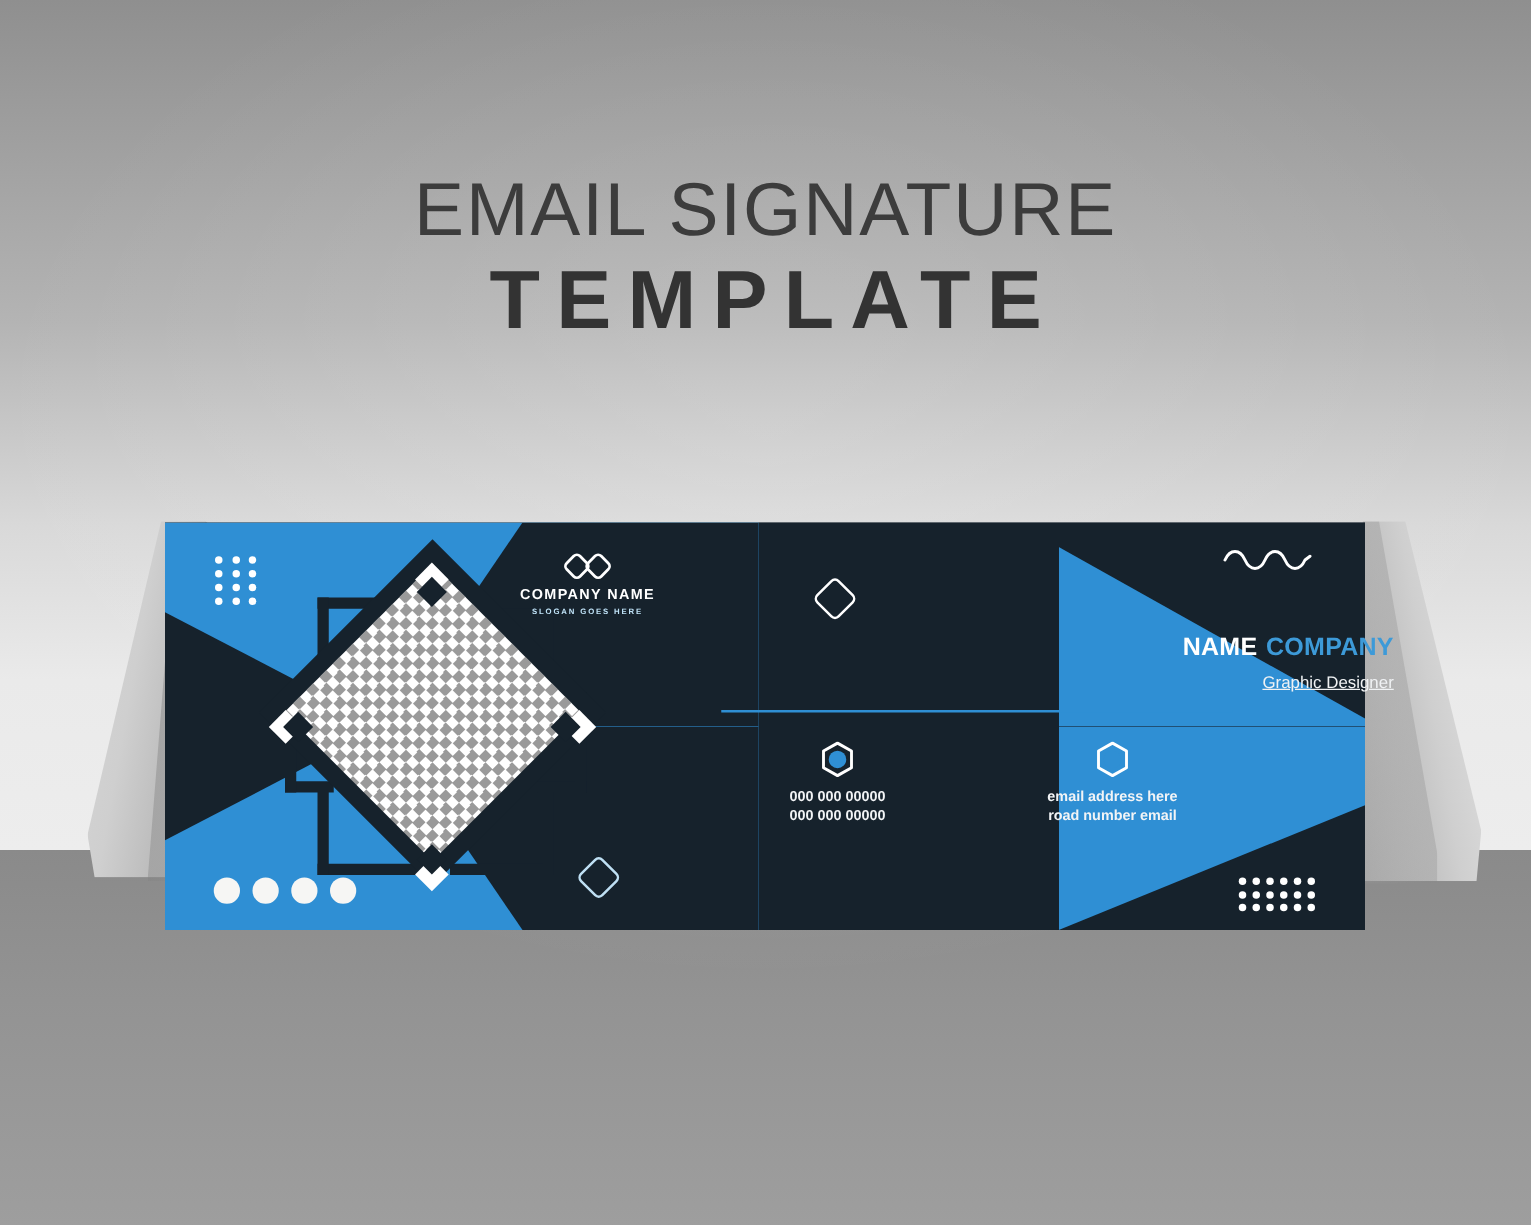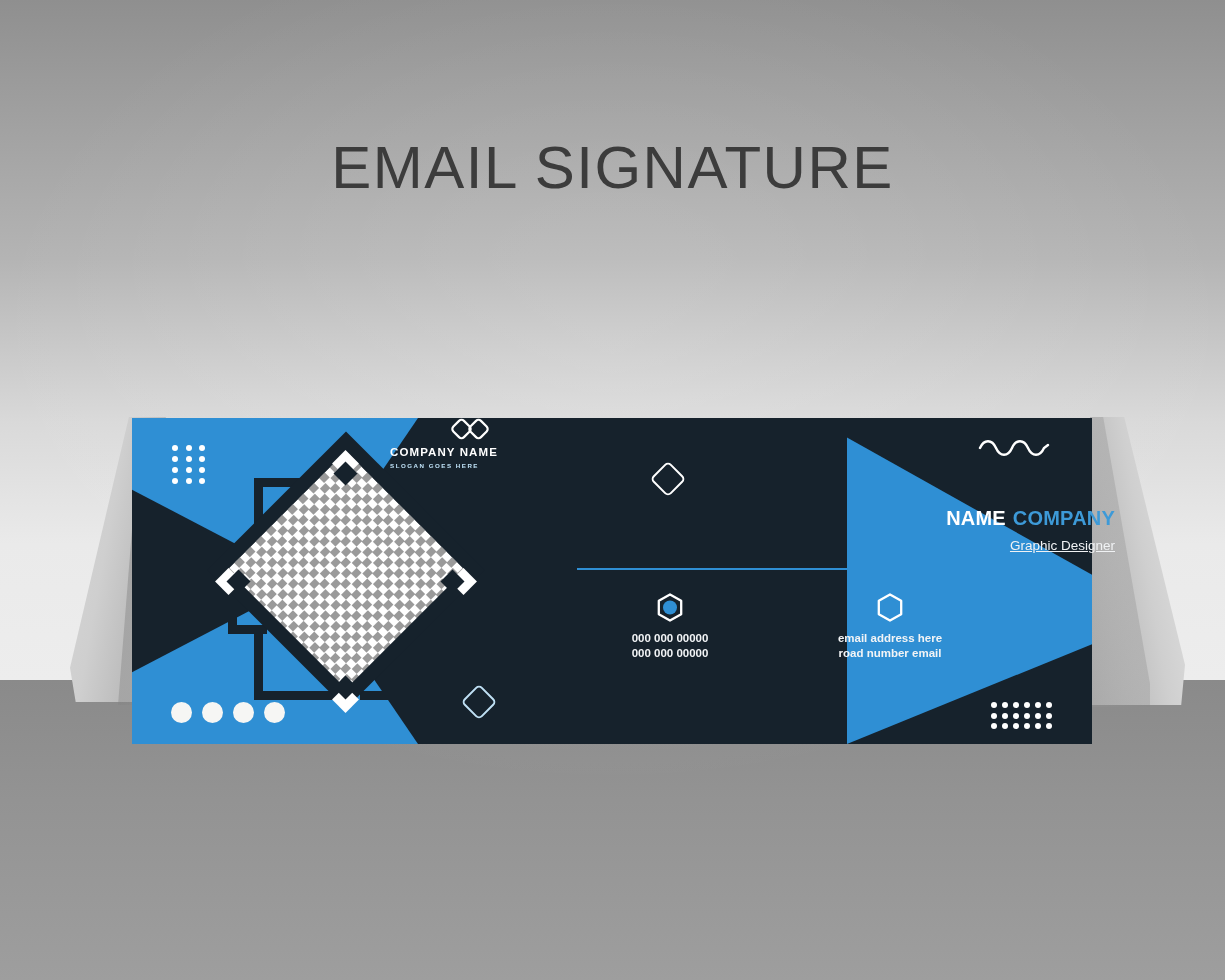--- a/index.html
+++ b/index.html
@@ -91,21 +91,21 @@
   #dot-grid-br i{display:block;width:6px;height:6px;border-radius:50%;background:#ffffff;}
 
   #wave{position:absolute;left:978px;top:440px;width:72px;height:22px;}
 
   .mini-dia{position:absolute;width:22px;height:22px;border:2.5px solid #ffffff;border-radius:5px;
     transform:rotate(45deg);}
   #mini-dia-1{left:655px;top:466px;}
   #mini-dia-2{left:466px;top:689px;border-color:#bfe0f4;}
 
   
-  #company-block{position:absolute;left:390px;top:416px;width:160px;text-align:left;}
+  #company-block{position:absolute;left:390px;top:440px;width:160px;text-align:center;}
   #company-logo{display:block;margin:0 auto 5px;}
   #company-name{color:#ffffff;font-size:11.5px;font-weight:bold;letter-spacing:1.1px;line-height:1;}
   #company-slogan{color:#bfe2f7;font-size:6.2px;font-weight:bold;letter-spacing:1.5px;margin-top:4px;line-height:1;}
 
   
   #name-line{position:absolute;right:110px;top:507px;text-align:right;white-space:nowrap;}
   #name-first{color:#ffffff;font-size:20px;font-weight:bold;letter-spacing:0.2px;}
   #name-last{color:#3d9ad8;font-size:20px;font-weight:bold;letter-spacing:0.2px;}
   #job-title{position:absolute;right:110px;top:538px;color:#f0f2f4;font-size:13.5px;text-align:right;white-space:nowrap;text-decoration:underline;}
   #divider{position:absolute;left:577px;top:568px;width:409px;height:2px;background:#2f8fd4;}
@@ -124,20 +124,21 @@
 </style>
 </head>
 <body>
 
 <div id="bg-top"></div>
 <div id="bg-bottom"></div>
 <div id="bg-vig"></div>
 
 <div id="headline">
   <div id="headline-top">EMAIL SIGNATURE</div>
+  <div id="headline-bottom">TEMPLATE</div>
 </div>
 
 <div id="shadow-left"></div>
 <div id="shadow-left-dark"></div>
 <div id="shadow-right"></div>
 <div id="shadow-right-soft"></div>
 
 <div id="banner">
   <div class="blue-base"></div>
   <div class="tri tri-tl"></div>

